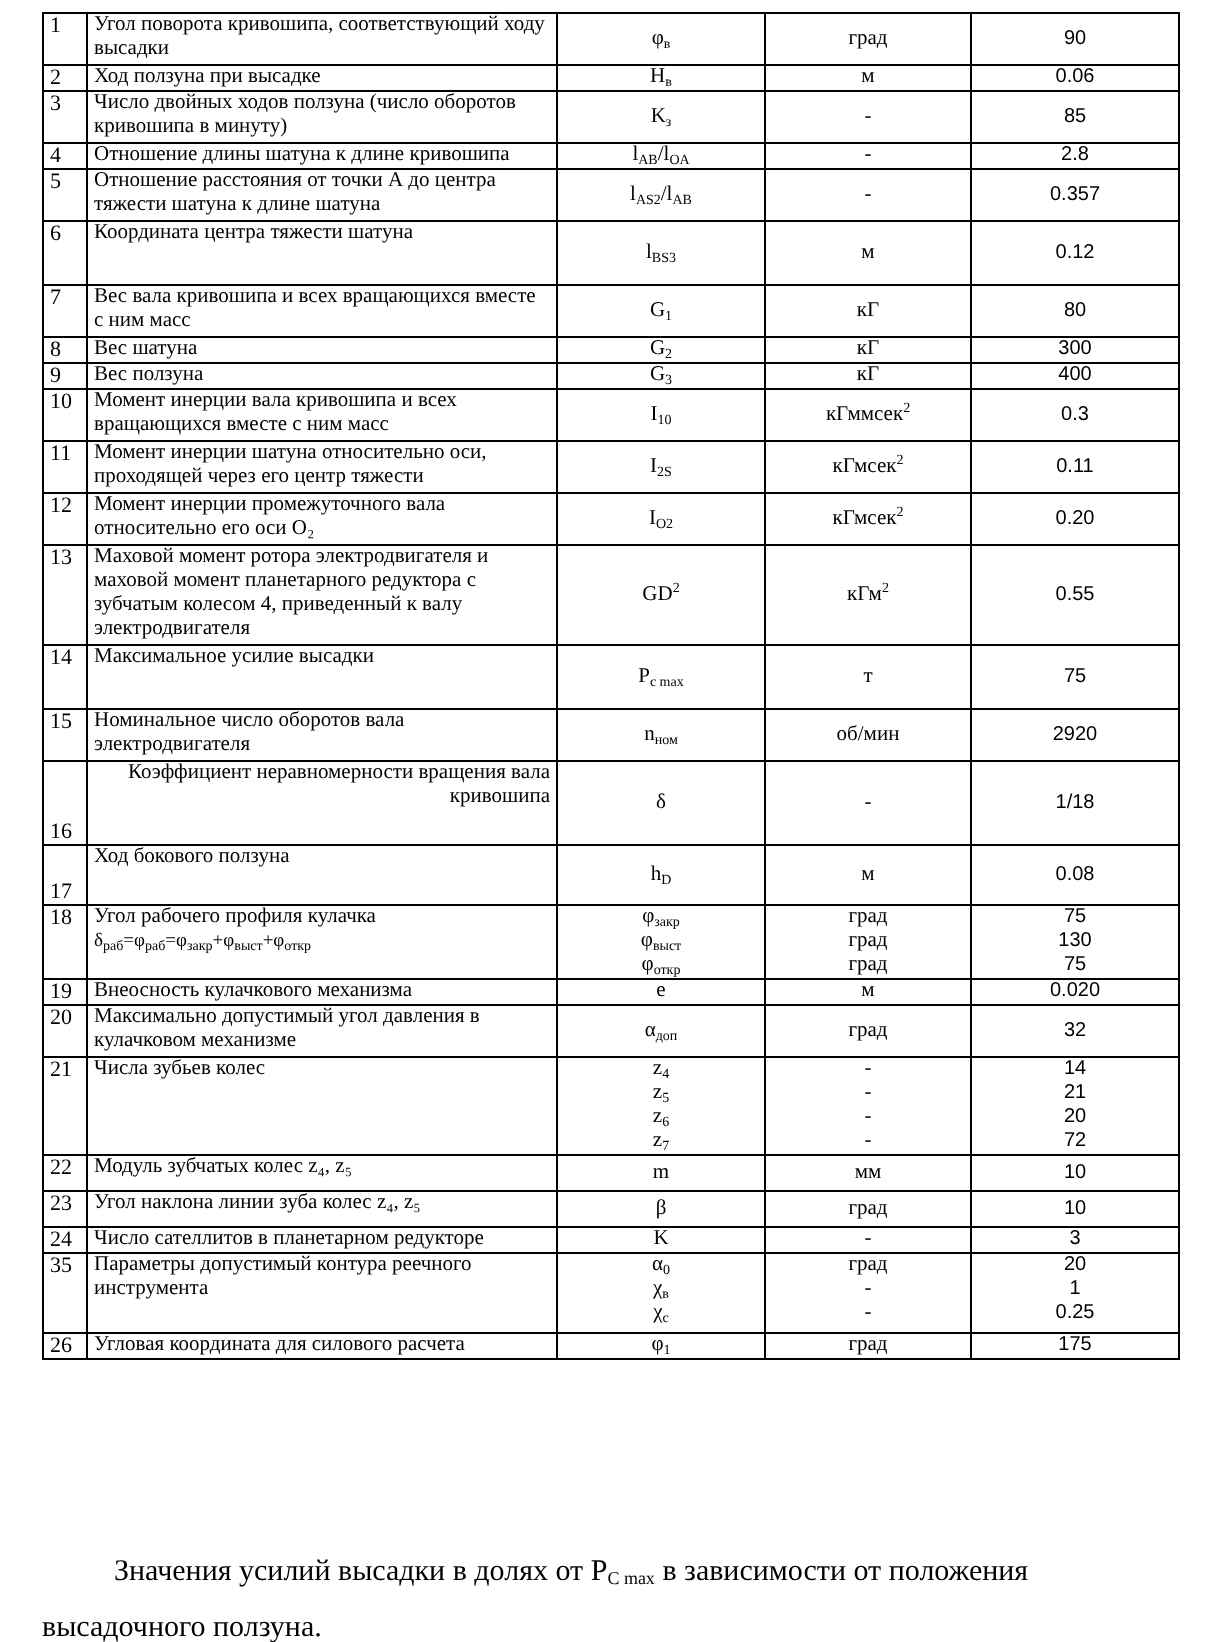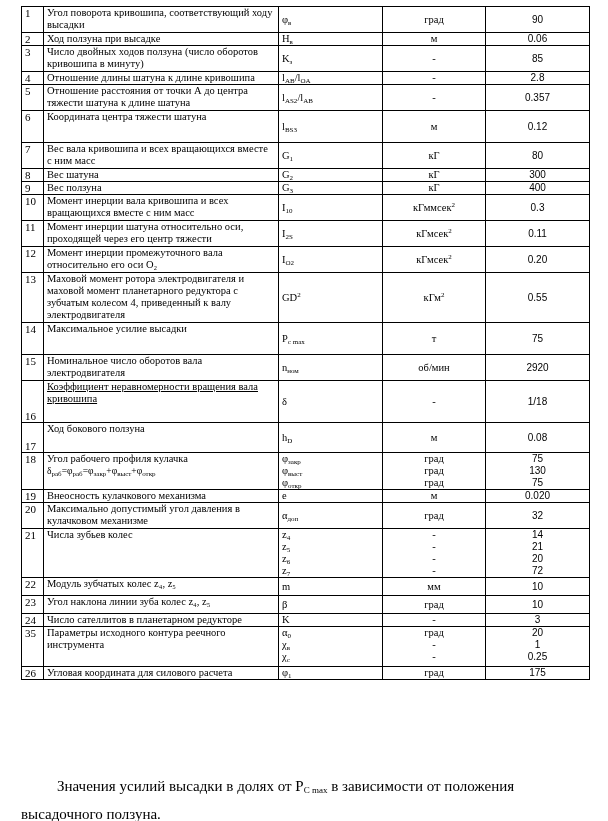--- a/index.html
+++ b/index.html
@@ -3,27 +3,27 @@
 <meta charset="utf-8">
 <style>
   html, body { margin:0; padding:0; background:#ffffff; }
   body { width:608px; height:821px; position:relative; overflow:hidden;
          font-family:"Liberation Serif", serif; color:#000; }
   table.params { position:absolute; left:21px; top:6px; width:569px;
          border-collapse:collapse; table-layout:fixed; font-size:10.5px; line-height:12px; }
   table.params td { border:1px solid #000; padding:0 3px; vertical-align:top; }
   td.num { width:15px; text-align:left; font-size:11px; }
   td.desc { width:228px; }
-  td.sym { width:97px; vertical-align:middle !important; }
+  td.sym { width:97px; text-align:center; vertical-align:middle !important; }
   td.unit { width:96px; text-align:center; vertical-align:middle !important; }
   td.val { text-align:center; vertical-align:middle !important; font-family:"Liberation Sans", sans-serif; font-size:10px; }
   td.multi { vertical-align:top !important; }
   .line { display:block; height:12px; }
   td.num.bottom { vertical-align:bottom;margin-left:33px; }
-  td.desc.left { text-align:left;text-decoration:underline; }
+  td.desc.left { text-align:right; }
   sub { font-size:7px; vertical-align:-2px; line-height:0; }
   sup { font-size:7px; vertical-align:4px; line-height:0; }
   .formula { font-size:9.5px; }
   p.caption { position:absolute; left:21px; top:772px; width:570px; margin:0;
      font-size:15px; line-height:28px; text-indent:36px; }
   p.caption sub { font-size:9px; vertical-align:-2px; }
 </style>
 </head>
 <body>
 
@@ -219,21 +219,21 @@
       </tr>
       <tr>
         <td class="num"><span>24</span></td>
         <td class="desc"><span>Число сателлитов в планетарном редукторе</span></td>
         <td class="sym">K</td>
         <td class="unit">-</td>
         <td class="val"><span>3</span></td>
       </tr>
       <tr style="height: 40px;">
         <td class="num"><span>35</span></td>
-        <td class="desc"><span>Параметры исходного контура реечного инструмента</span></td>
+        <td class="desc"><span>Параметры допустимый контура реечного инструмента</span></td>
         <td class="sym multi">
           <span class="line">α<sub>0</sub></span>
           <span class="line">χ<sub>в</sub></span>
           <span class="line">χ<sub>c</sub></span>
         </td>
         <td class="unit multi">
           <span class="line">град</span>
           <span class="line">-</span>
           <span class="line">-</span>
         </td>

